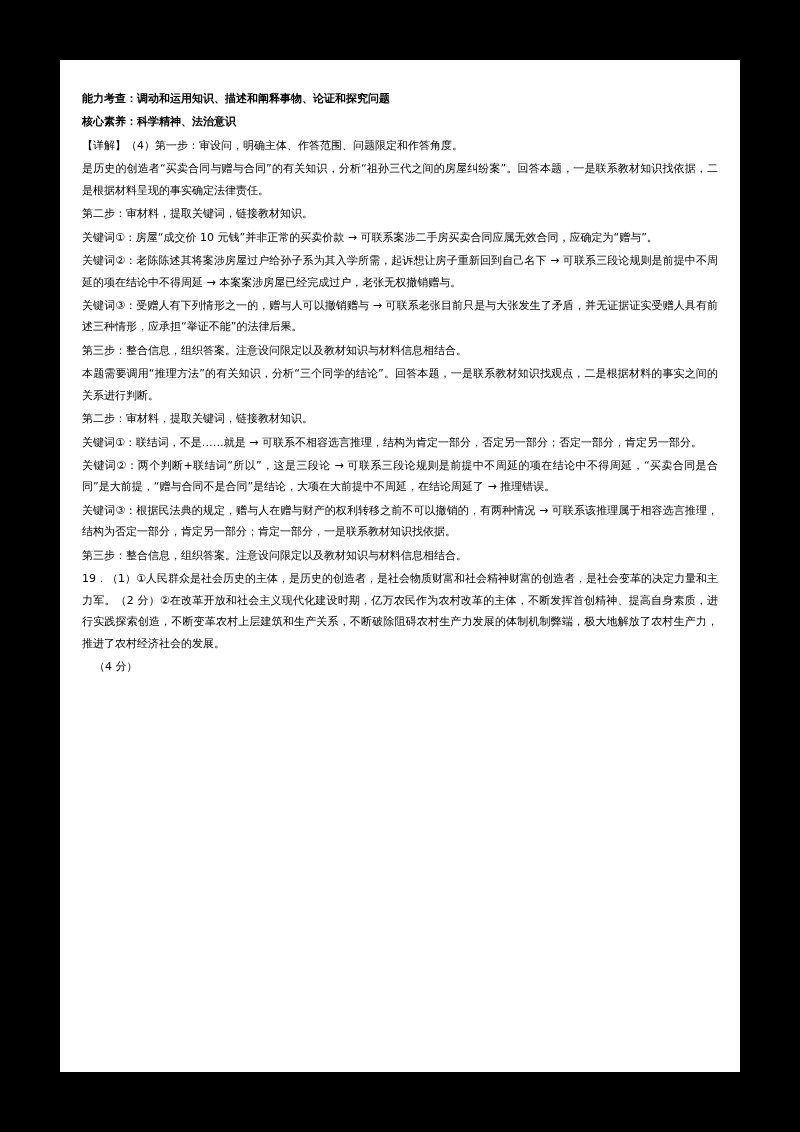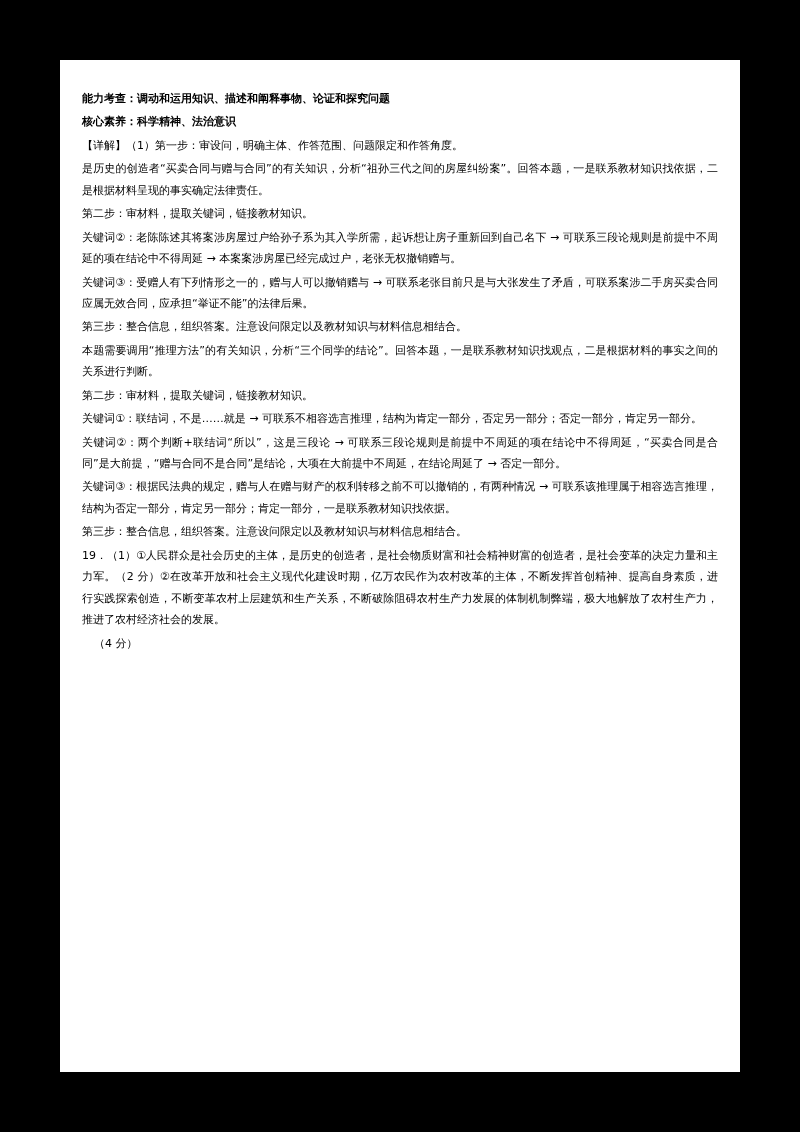--- a/index.html
+++ b/index.html
@@ -43,28 +43,29 @@
     font-weight: bold;
   }
 </style>
 </head>
 <body>
 
 <div class="page">
   <div class="doc">
     <p class="para b">能力考查：调动和运用知识、描述和阐释事物、论证和探究问题</p>
     <p class="para b">核心素养：科学精神、法治意识</p>
-    <p class="para">【详解】（1）第一步：审设问，明确主体、作答范围、问题限定和作答角度。</p>
+    <p class="para">【详解】（4）第一步：审设问，明确主体、作答范围、问题限定和作答角度。</p>
     <p class="para">是历史的创造者“买卖合同与赠与合同”的有关知识，分析“祖孙三代之间的房屋纠纷案”。回答本题，一是联系教材知识找依据，二是根据材料呈现的事实确定法律责任。</p>
     <p class="para">第二步：审材料，提取关键词，链接教材知识。</p>
+    <p class="para">关键词①：房屋“成交价 10 元钱”并非正常的买卖价款 → 可联系案涉二手房买卖合同应属无效合同，应确定为“赠与”。</p>
     <p class="para">关键词②：老陈陈述其将案涉房屋过户给孙子系为其入学所需，起诉想让房子重新回到自己名下 → 可联系三段论规则是前提中不周延的项在结论中不得周延 → 本案案涉房屋已经完成过户，老张无权撤销赠与。</p>
-    <p class="para">关键词③：受赠人有下列情形之一的，赠与人可以撤销赠与 → 可联系老张目前只是与大张发生了矛盾，可联系案涉二手房买卖合同应属无效合同，应承担“举证不能”的法律后果。</p>
+    <p class="para">关键词③：受赠人有下列情形之一的，赠与人可以撤销赠与 → 可联系老张目前只是与大张发生了矛盾，并无证据证实受赠人具有前述三种情形，应承担“举证不能”的法律后果。</p>
     <p class="para">第三步：整合信息，组织答案。注意设问限定以及教材知识与材料信息相结合。</p>
     <p class="para">本题需要调用“推理方法”的有关知识，分析“三个同学的结论”。回答本题，一是联系教材知识找观点，二是根据材料的事实之间的关系进行判断。</p>
     <p class="para">第二步：审材料，提取关键词，链接教材知识。</p>
     <p class="para">关键词①：联结词，不是……就是 → 可联系不相容选言推理，结构为肯定一部分，否定另一部分；否定一部分，肯定另一部分。</p>
-    <p class="para">关键词②：两个判断+联结词“所以”，这是三段论 → 可联系三段论规则是前提中不周延的项在结论中不得周延，“买卖合同是合同”是大前提，“赠与合同不是合同”是结论，大项在大前提中不周延，在结论周延了 → 否定一部分。</p>
+    <p class="para">关键词②：两个判断+联结词“所以”，这是三段论 → 可联系三段论规则是前提中不周延的项在结论中不得周延，“买卖合同是合同”是大前提，“赠与合同不是合同”是结论，大项在大前提中不周延，在结论周延了 → 推理错误。</p>
     <p class="para">关键词③：根据民法典的规定，赠与人在赠与财产的权利转移之前不可以撤销的，有两种情况 → 可联系该推理属于相容选言推理，结构为否定一部分，肯定另一部分；肯定一部分，一是联系教材知识找依据。</p>
     <p class="para">第三步：整合信息，组织答案。注意设问限定以及教材知识与材料信息相结合。</p>
     <p class="para">19．（1）①人民群众是社会历史的主体，是历史的创造者，是社会物质财富和社会精神财富的创造者，是社会变革的决定力量和主力军。（2 分）②在改革开放和社会主义现代化建设时期，亿万农民作为农村改革的主体，不断发挥首创精神、提高自身素质，进行实践探索创造，不断变革农村上层建筑和生产关系，不断破除阻碍农村生产力发展的体制机制弊端，极大地解放了农村生产力，推进了农村经济社会的发展。</p>
     <p class="para indent">（4 分）</p>
   </div>
 </div>
 
 </body></html>

